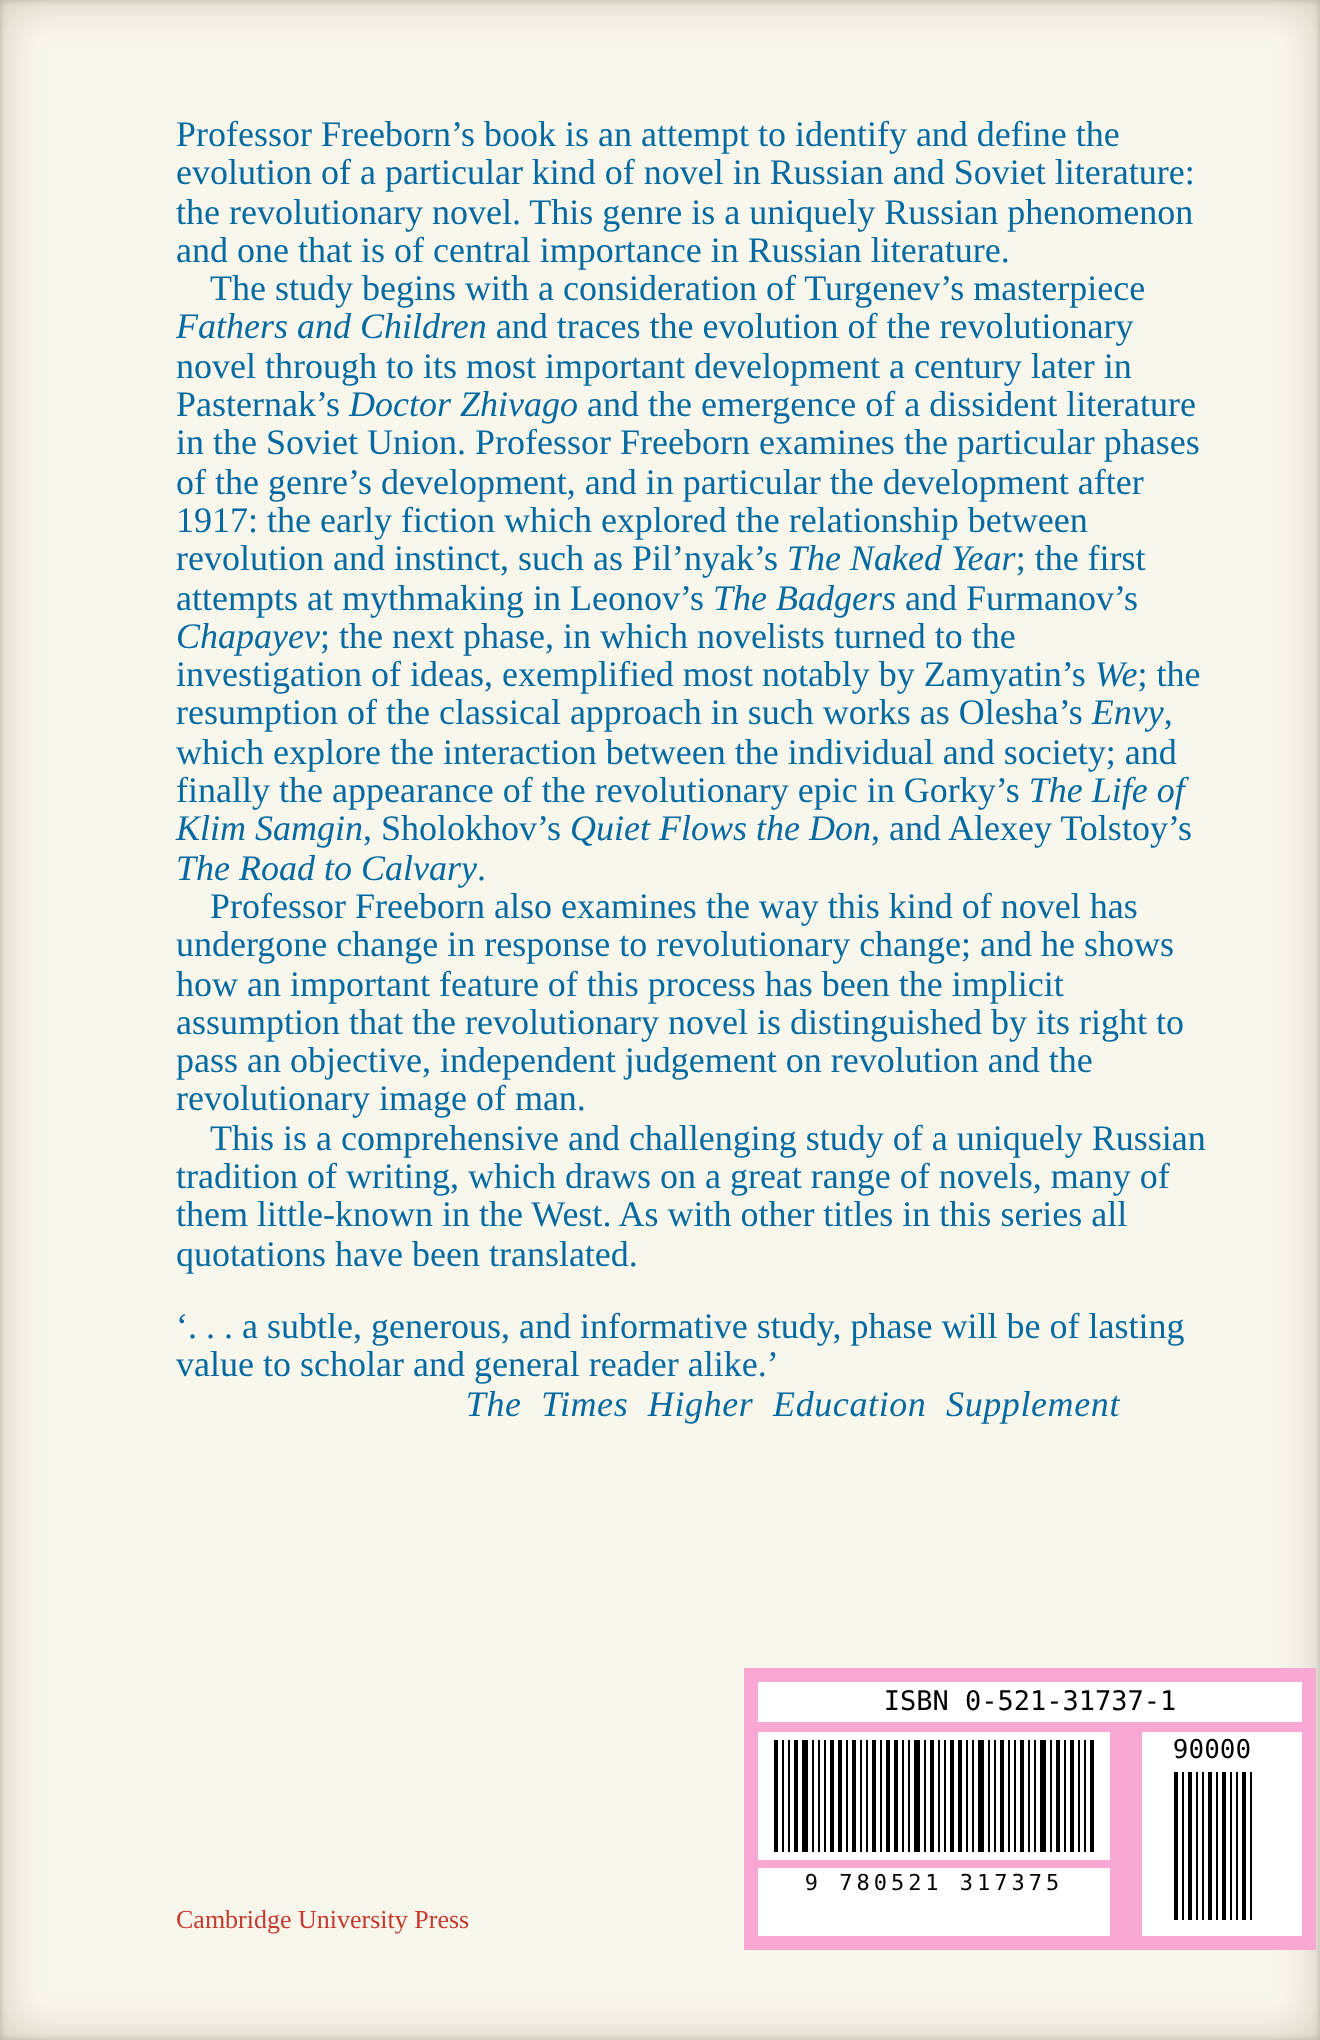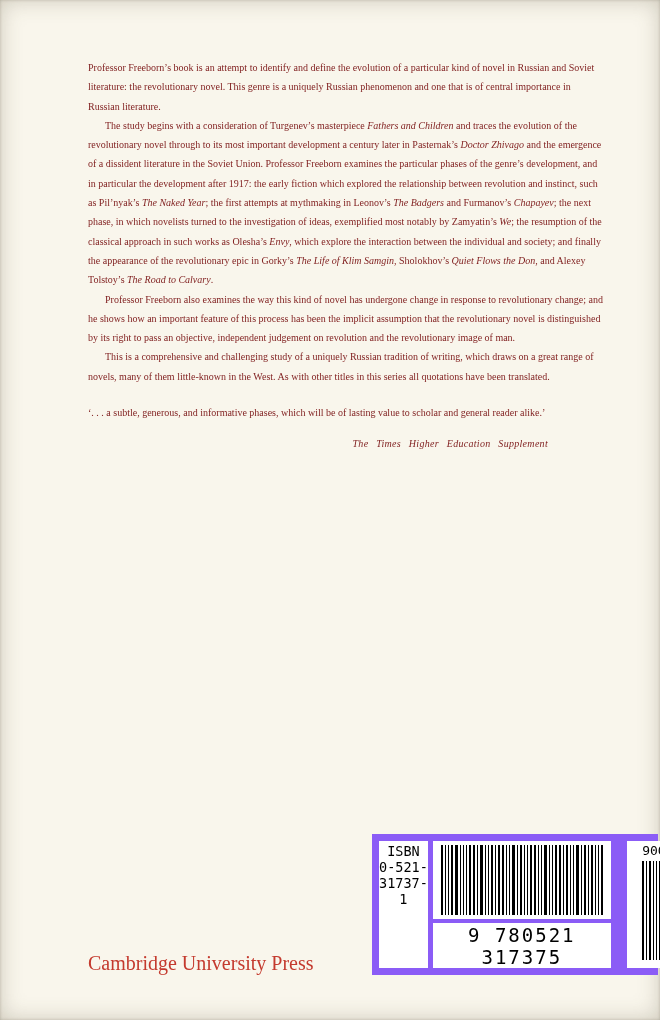--- a/index.html
+++ b/index.html
@@ -12,54 +12,54 @@
     position: relative;
     width: 660px; height: 1020px;
     background: #f9f6ec;
     box-shadow: inset 0 0 22px rgba(90, 78, 55, 0.28), inset 0 0 3px rgba(60, 50, 30, 0.25);
     overflow: hidden;
   }
   .content {
     position: absolute;
     left: 88px; top: 58px;
     width: 516px;
-    color: #7f1d1d;
-    font-size: 10px;
+    color: #0369a1;
+    font-size: 18px;
     line-height: 19.3px;
     text-align: left;
   }
   .para { margin: 0; }
   .para.indent { text-indent: 17px; }
   .para em { font-style: italic; }
   .reviews { margin-top: 17px; }
   .review { margin: 0 0 17px 0; }
   .review .quote { margin: 0; }
   .review .source {
-    margin: 12px;
+    margin: 0;
     font-style: italic;
     text-align: right;
     padding-right: 44px;
     word-spacing: 5px;
     letter-spacing: 0.3px;
   }
   .publisher {
     position: absolute;
     left: 88px; top: 952px;
     color: #c43a2e;
-    font-size: 20px;
+    font-size: 13px;
   }
   .barcode-block {
     position: absolute;
     left: 372px; top: 834px;
     width: 286px; height: 141px;
-    background: #8b5cf6;
+    background: #f9a8d4;
     box-sizing: border-box;
     padding: 7px;
     display: flex;
-    flex-direction: row;
+    flex-direction: column;
     gap: 5px;
   }
   .isbn-strip {
     background: #ffffff;
     color: #000000;
     font-family: "DejaVu Sans Mono", monospace;
     font-size: 13.5px;
     text-align: center;
     padding: 2px 0;
   }
@@ -90,23 +90,23 @@
     gap: 2px;
     height: 100%;
     width: 100%;
   }
   .bars i.bar { display: block; background: #000000; height: 100%; }
   .ean-strip {
     background: #ffffff;
     color: #000000;
     text-align: center;
     font-family: "DejaVu Sans Mono", monospace;
-    font-size: 19px;
+    font-size: 11px;
     letter-spacing: 2px;
-    padding: 1px 0 0 0;
+    padding: 1px 0 20px 0;
   }
   .addon-col {
     width: 80px;
     background: #ffffff;
     box-sizing: border-box;
     padding: 2px 16px 8px 6px;
     display: flex;
     flex-direction: column;
     margin-left: 11px;
   }
@@ -127,21 +127,21 @@
   <div class="content">
     <div>
         <p class="para"><span>Professor Freeborn’s book is an attempt to identify and define the evolution of a particular kind of novel in Russian and Soviet literature: the revolutionary novel. This genre is a uniquely Russian phenomenon and one that is of central importance in Russian literature.</span></p>
         <p class="para indent"><span>The study begins with a consideration of Turgenev’s masterpiece </span><em>Fathers and Children</em><span> and traces the evolution of the revolutionary novel through to its most important development a century later in Pasternak’s </span><em>Doctor Zhivago</em><span> and the emergence of a dissident literature in the Soviet Union. Professor Freeborn examines the particular phases of the genre’s development, and in particular the development after 1917: the early fiction which explored the relationship between revolution and instinct, such as Pil’nyak’s </span><em>The Naked Year</em><span>; the first attempts at mythmaking in Leonov’s </span><em>The Badgers</em><span> and Furmanov’s </span><em>Chapayev</em><span>; the next phase, in which novelists turned to the investigation of ideas, exemplified most notably by Zamyatin’s </span><em>We</em><span>; the resumption of the classical approach in such works as Olesha’s </span><em>Envy</em><span>, which explore the interaction between the individual and society; and finally the appearance of the revolutionary epic in Gorky’s </span><em>The Life of Klim Samgin</em><span>, Sholokhov’s </span><em>Quiet Flows the Don</em><span>, and Alexey Tolstoy’s </span><em>The Road to Calvary</em><span>.</span></p>
         <p class="para indent"><span>Professor Freeborn also examines the way this kind of novel has undergone change in response to revolutionary change; and he shows how an important feature of this process has been the implicit assumption that the revolutionary novel is distinguished by its right to pass an objective, independent judgement on revolution and the revolutionary image of man.</span></p>
         <p class="para indent"><span>This is a comprehensive and challenging study of a uniquely Russian tradition of writing, which draws on a great range of novels, many of them little-known in the West. As with other titles in this series all quotations have been translated.</span></p>
       </div>
 
     <div class="reviews">
       <div class="review">
-        <p class="quote">‘. . . a subtle, generous, and informative phases, which will be of lasting value to scholar and general reader alike.’</p>
+        <p class="quote">‘. . . a subtle, generous, and informative study, phase will be of lasting value to scholar and general reader alike.’</p>
         <p class="source">The Times Higher Education Supplement</p>
       </div>
       <div class="review">
       </div>
     </div>
   </div>
 
   <div class="publisher">Cambridge University Press</div>
 
   <div class="barcode-block">

